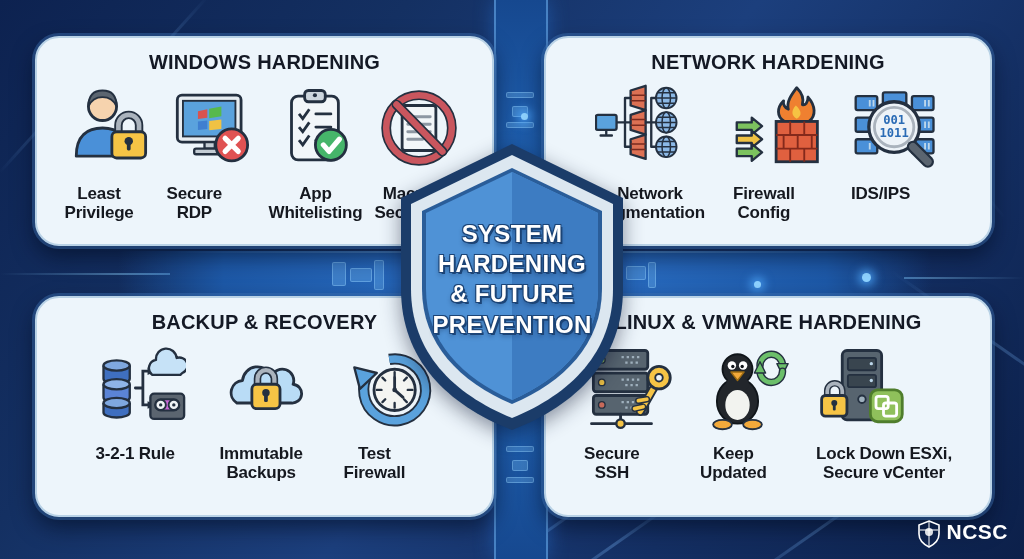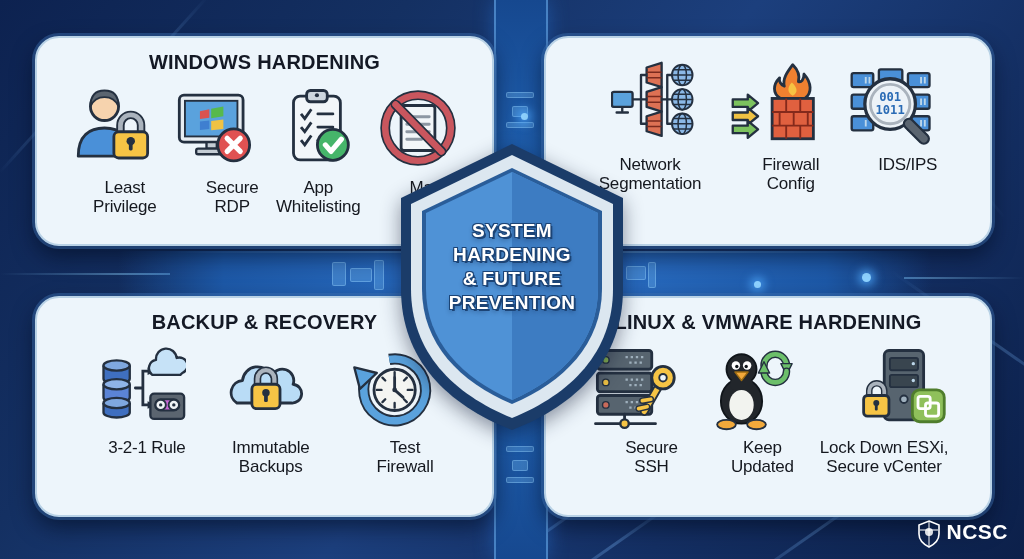--- a/index.html
+++ b/index.html
@@ -30,30 +30,30 @@
     box-shadow:0 0 0 3px rgba(60,110,175,.45),0 10px 22px rgba(2,10,30,.6);
     box-sizing:border-box;display:flex;flex-direction:column;align-items:center;padding-top:13px;}
   .panel-windows{left:35px;top:36px;width:459px;height:210px;}
   .panel-network{left:544px;top:36px;width:448px;height:210px;}
   .panel-backup{left:35px;top:296px;width:459px;height:221px;}
   .panel-linux{left:544px;top:296px;width:448px;height:221px;}
   .panel-title{font-size:20px;font-weight:bold;color:#141925;letter-spacing:.2px;white-space:nowrap;}
   .items{display:flex;justify-content:center;align-items:flex-start;margin-top:9px;}
   .panel-windows .items{gap:12px;} .panel-network .items{gap:28px;}
   .panel-backup .items{gap:34px;}  .panel-linux .items{gap:26px;}
-  .item{display:flex;flex-direction:column;align-items:flex-end;}
+  .item{display:flex;flex-direction:column;align-items:flex-start;}
   .icon svg{display:block;width:90px;height:90px;}
-  .label{margin-top:5px;font-size:17px;font-weight:normal;color:#15181f;text-align:center;
+  .label{margin-top:11px;font-size:17px;font-weight:bold;color:#15181f;text-align:center;
     line-height:1.14;white-space:pre-line;letter-spacing:-.2px;}
   
   .shield-wrap{position:absolute;left:394px;top:141px;width:236px;height:292px;
     filter:drop-shadow(0 6px 10px rgba(4,14,40,.45));}
   .shield-wrap svg{display:block;width:236px;height:292px;}
   .shield-text{position:absolute;left:0;right:0;top:78px;text-align:center;
-    font-size:19px;font-weight:bold;color:#fff;line-height:1.26;white-space:pre-line;letter-spacing:.3px;
+    font-size:24px;font-weight:bold;color:#fff;line-height:1.26;white-space:pre-line;letter-spacing:.3px;
     text-shadow:-1px -1px 0 #1c4476,1px -1px 0 #1c4476,-1px 1px 0 #1c4476,2px 2px 0 #1c4476,0 3px 5px rgba(8,20,50,.4);}
   
   .ncsc{position:absolute;right:16px;bottom:7px;display:flex;gap:5px;color:#fff;}
   .ncsc .name{font-size:21px;font-weight:bold;letter-spacing:.5px;}
 </style>
 </head>
 <body>
 
 <div>
   <div class="trace" style="left:140px;top:-30px;height:200px;transform:rotate(42deg);"></div>
@@ -159,20 +159,21 @@
           <path d="M24 23 l49 50" stroke="#c9565e" stroke-width="7" stroke-linecap="round"></path>
         </svg>
       </span>
       <span class="label">Macro
 Security</span>
     </div>
   </div>
 </div>
 
 <div class="panel panel-network">
+  <div class="panel-title">NETWORK HARDENING</div>
   <div class="items">
     <div class="item">
       <span class="icon">
         <svg viewBox="0 0 96 96">
           <g stroke="#243040" stroke-width="2.5" fill="none" stroke-linecap="round">
             <path d="M23 42 h9 M32 16 v52 M32 16 h6 M32 42 h6 M32 68 h6"></path>
             <path d="M54 42 h6 M60 16 v52 M60 16 h5 M60 42 h5 M60 68 h5"></path>
             <path d="M12 50 v4 M6 56 h12"></path>
           </g>
           <rect x="1" y="34" width="22" height="16" rx="2" fill="#5aa2dd" stroke="#243040" stroke-width="2.5"></rect>

